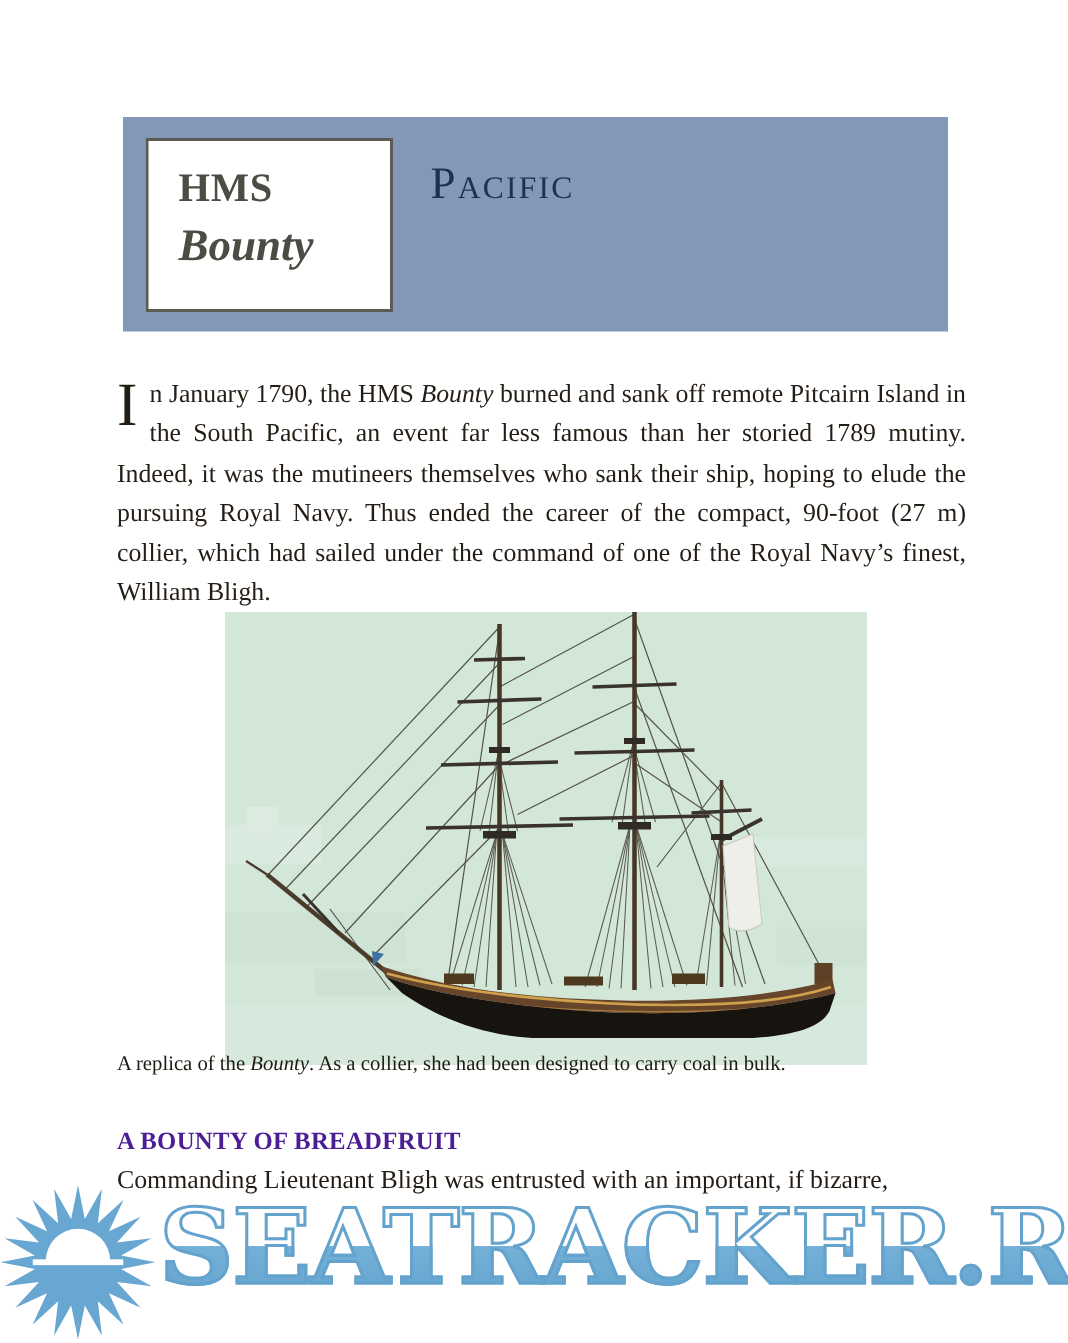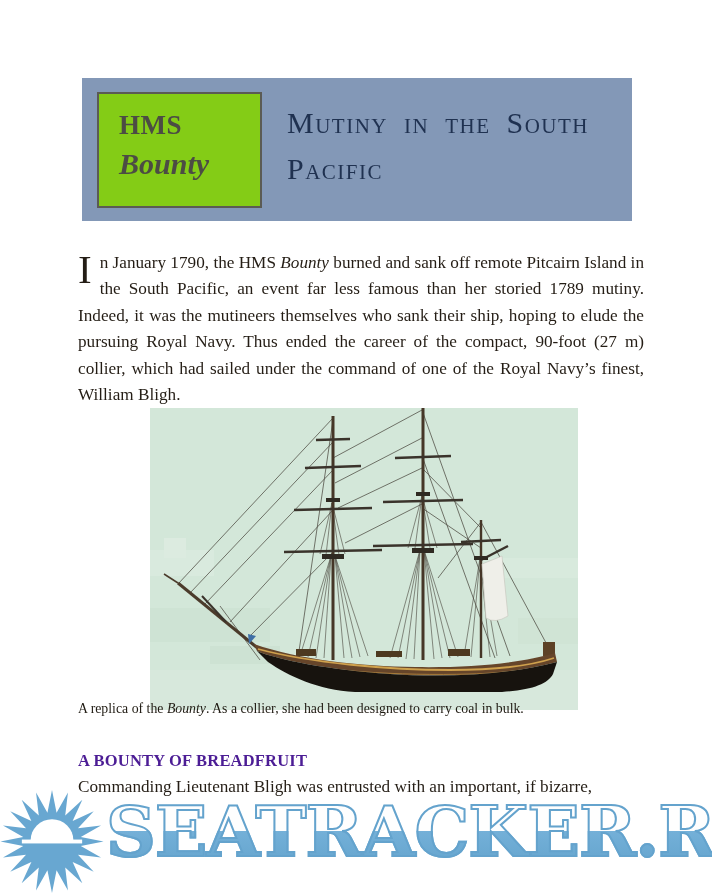--- a/index.html
+++ b/index.html
@@ -18,21 +18,21 @@
   .banner {
     position: absolute;
     left: 82px; top: 78px;
     width: 550px; height: 143px;
     background: #8398b7;
   }
   .badge {
     position: absolute;
     left: 15px; top: 14px;
     width: 165px; height: 116px;
-    background: #84cc16;
+    background: #ffffff;
     border: 2px solid #5b5b54;
     padding: 14px 0 0 20px;
   }
   .badge-line1 {
     display: block;
     font-weight: bold;
     font-size: 27px;
     line-height: 34px;
     color: #4c4c44;
     letter-spacing: 0.5px;
@@ -146,21 +146,20 @@
 <body>
 
 <div class="page">
 
   <div class="banner">
     <div class="badge">
       <span class="badge-line1">HMS</span>
       <span class="badge-line2">Bounty</span>
     </div>
     <div class="title-block">
-      <span class="title-line">Mutiny in the South</span>
       <span class="title-line">Pacific</span>
     </div>
   </div>
 
   <p class="lead-para">
     <span class="dropcap">I</span><span>n January 1790, the HMS </span><span class="ship-name">Bounty</span><span> burned and sank off remote Pitcairn Island in the South Pacific, an event far less famous than her storied 1789 mutiny. Indeed, it was the mutineers themselves who sank their ship, hoping to elude the pursuing Royal Navy. Thus ended the career of the compact, 90-foot (27 m) collier, which had sailed under the command of one of the Royal Navy’s finest, William Bligh.</span>
   </p>
 
   <div class="photo">
     <svg width="428" height="302" viewBox="0 0 428 302" xmlns="http://www.w3.org/2000/svg">

